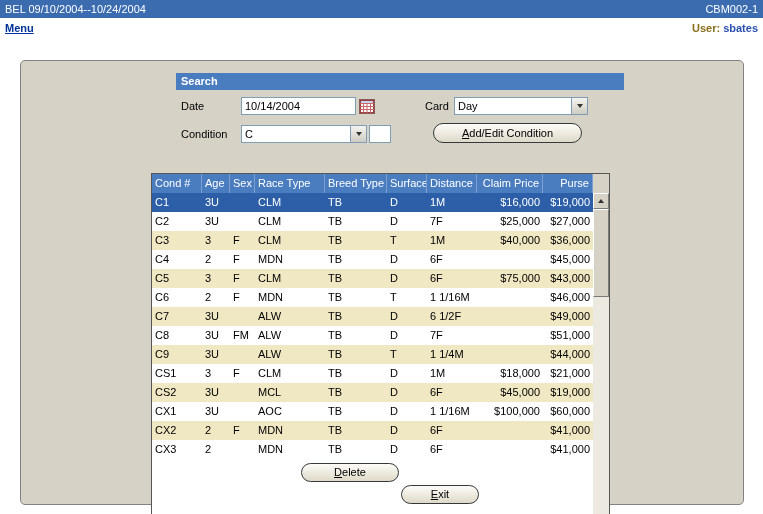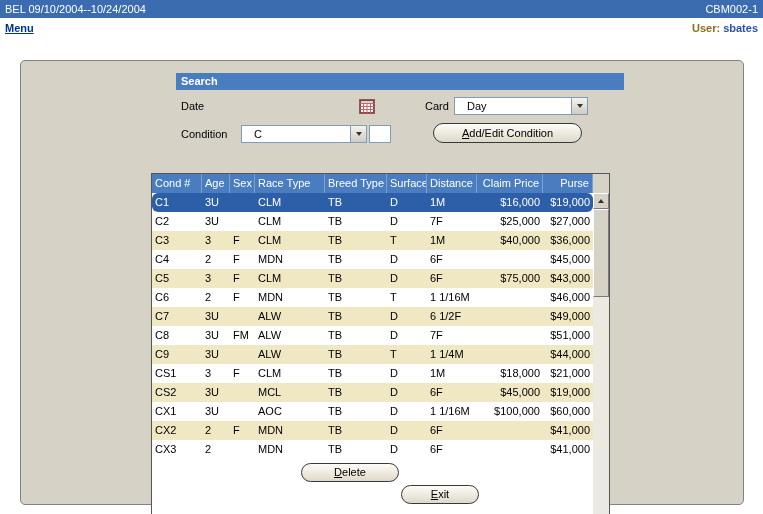--- a/index.html
+++ b/index.html
@@ -49,21 +49,21 @@
     position:absolute; left:338px; top:38px; width:16px; height:15px;
     background:#fff; border:1px solid #8a5a5a; padding:0; display:flex; align-items:center; justify-content:center;
     cursor:pointer;
   }
   .combo {
     position:absolute; height:18px; border:1px solid #7F9DB9; background:#fff;
     display:flex; align-items:stretch; cursor:pointer;
   }
   .combo-card { left:433px; top:36px; width:134px; }
   .combo-cond { left:220px; top:64px; width:126px; }
-  .combo .val { flex:1; line-height:16px; padding-left:12px; overflow:hidden; white-space:nowrap; }
+  .combo .val { flex:1; line-height:16px; padding-left:3px; overflow:hidden; white-space:nowrap; }
   .combo .drop {
     flex:0 0 16px; border-left:1px solid #7F9DB9;
     background:linear-gradient(#f4f3ee,#cfcdc2); display:flex; align-items:center; justify-content:center;
   }
   .tri-down { width:0; height:0; border-left:3px solid transparent; border-right:3px solid transparent; border-top:4px solid #333; }
   .tri-up   { width:0; height:0; border-left:3px solid transparent; border-right:3px solid transparent; border-bottom:4px solid #333; }
   .btn {
     border:1px solid #35383d; border-radius:10px;
     background:linear-gradient(#FDFCF8,#DED9C8);
     font-family:"Liberation Sans", sans-serif; font-size:11px; color:#000;
@@ -81,21 +81,21 @@
   }
   .hrow { display:flex; width:441px; height:19px; background:#4A7CC0; color:#fff; }
   .hcell {
     height:19px; line-height:19px; padding:0 3px; overflow:hidden; white-space:nowrap;
     border-right:1px solid #7e9fd0;
   }
   .trow { display:flex; width:441px; height:19px; cursor:default; }
   .tcell { height:19px; line-height:19px; padding:0 3px; overflow:hidden; white-space:nowrap; }
   .row-cream { background:#F0E7C3; }
   .row-white { background:#ffffff; }
-  .row-selected { background:#2D5FA8; color:#fff;border-radius:6px; }
+  .row-selected { background:#2D5FA8; color:#fff; }
   .col0 { width:50px; } .col1 { width:28px; } .col2 { width:25px; }
   .col3 { width:70px; } .col4 { width:62px; } .col5 { width:40px; }
   .col6 { width:50px; } .col7 { width:66px; text-align:right; } .col8 { width:50px; text-align:right; }
   .sb-corner { position:absolute; right:0; top:0; width:16px; height:19px; background:#D6D2C6; }
   .scrollbar {
     position:absolute; right:0; top:19px; bottom:0; width:16px;
     background:#ECEAE0;
   }
   .sb-btn {
     position:absolute; left:0; width:16px; height:16px; background:#D6D2C6;
@@ -122,20 +122,21 @@
     <span class="user-label">User:</span>
     <span class="user-name">sbates</span>
   </span>
 </div>
 
 <div class="panel">
 
   <div class="search-header">Search</div>
 
   <div class="flabel lbl-date">Date</div>
+  <input class="text-input date-input" value="10/14/2004" style="">
   <button class="cal-btn">
     <svg width="14" height="13" viewBox="0 0 14 13">
       <rect x="0.5" y="0.5" width="13" height="12" fill="#ffffff" stroke="#9a3b3b"></rect>
       <rect x="1" y="1" width="12" height="2.5" fill="#c9d4ee"></rect>
       <path d="M0 3.5 H14 M0 6.5 H14 M0 9.5 H14 M3.5 3 V13 M7 3 V13 M10.5 3 V13" stroke="#cc6666" stroke-width="1" fill="none"></path>
     </svg>
   </button>
 
   <div class="flabel lbl-card">Card</div>
   <div class="combo combo-card">

